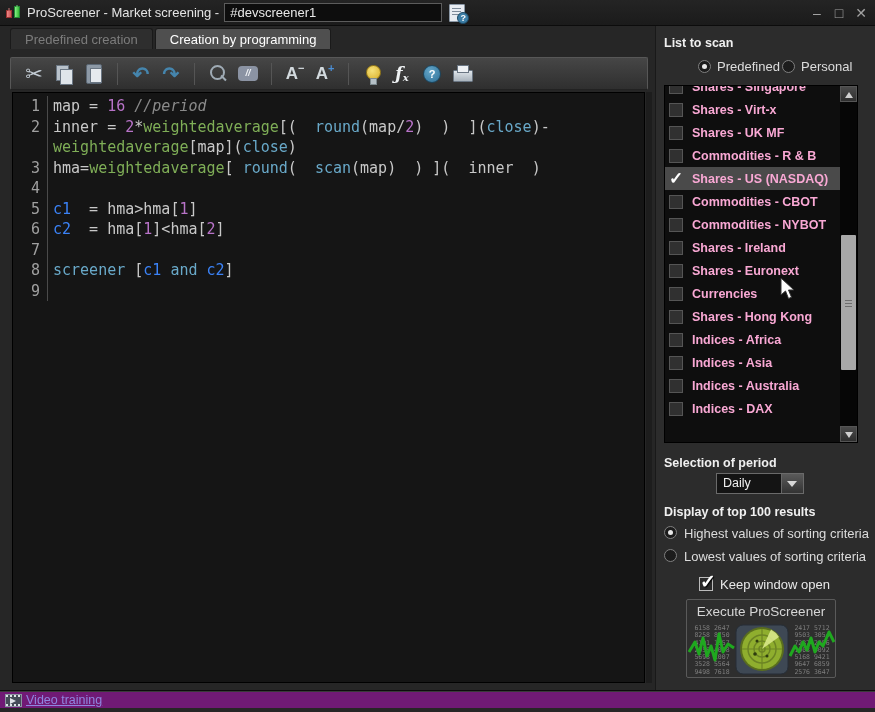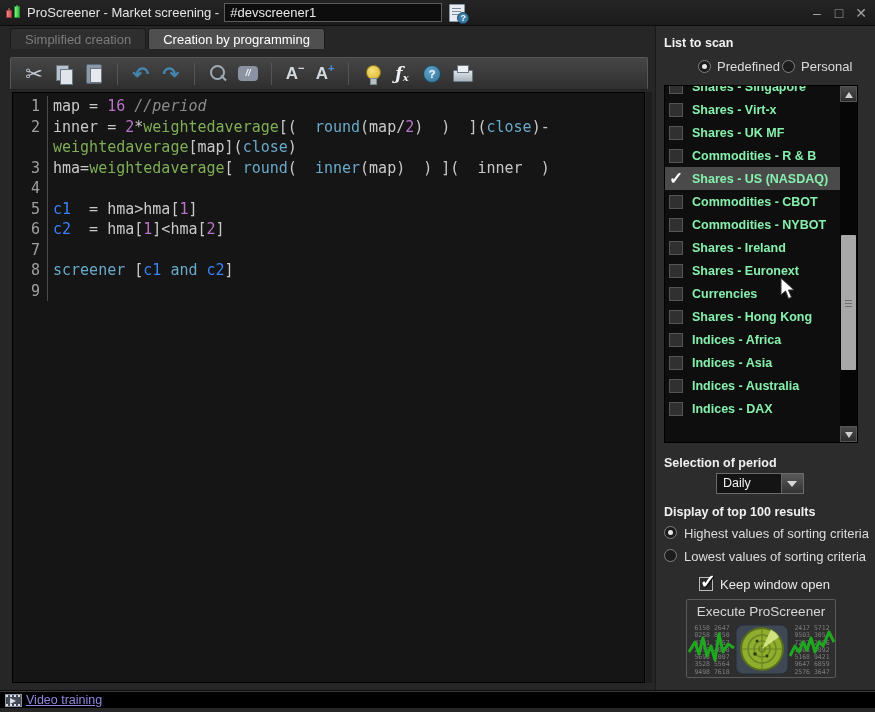--- a/index.html
+++ b/index.html
@@ -117,21 +117,21 @@
   .list-box { position:absolute; left:8px; top:59px; width:194px; height:358px; background:#0e0e0e;
     border:1px solid #000; overflow:hidden; }
   .list-rows { position:absolute; left:0; top:0; width:176px; }
   .list-row { height:23px; display:flex; align-items:center; padding-left:4px; position:relative; }
   .list-row.partial { margin-top:-11px; }
   .list-row.sel { background:#4a4a4a; }
   .cbox { width:14px; height:14px; background:#303030; border:1px solid #555; flex:0 0 14px; }
   .checkmark { width:14px; height:14px; flex:0 0 14px; position:relative; }
   .checkmark::before { content:"✓"; position:absolute; left:0px; top:-4px; color:#fff;
     font-size:17px; font-weight:bold; }
-  .row-label { font-size:12.5px; font-weight:bold; color:#86efac; margin-left:9px; white-space:nowrap; }
+  .row-label { font-size:12.5px; font-weight:bold; color:#f9a8d4; margin-left:9px; white-space:nowrap; }
   .vscroll { position:absolute; right:0; top:0; width:17px; height:100%; background:#060606; }
   .scroll-btn { position:absolute; left:0; width:17px; height:16px; background:linear-gradient(#4a4a4a,#2e2e2e);
     border:1px solid #555; }
   .scroll-btn.up { top:0; } .scroll-btn.down { bottom:0; }
   .scroll-btn .tri { position:absolute; left:4px; }
   .scroll-btn.up .tri { top:5px; border:4px solid transparent; border-bottom:6px solid #cfcfcf; border-top:none; }
   .scroll-btn.down .tri { top:5px; border:4px solid transparent; border-top:6px solid #cfcfcf; border-bottom:none; }
   .scroll-thumb { position:absolute; left:1px; top:149px; width:15px; height:135px; background:#a8a8a8; border-radius:1px; }
   .scroll-thumb::after { content:""; position:absolute; left:4px; top:50%; width:7px; height:1px; background:#6e6e6e;
     box-shadow:0 -3px 0 #6e6e6e, 0 3px 0 #6e6e6e; }
@@ -160,21 +160,21 @@
   .exec-graphic { position:absolute; left:0; top:24px; width:150px; height:52px; }
   .ticker { position:absolute; top:1px; width:46px; color:#7e7e7e; font-size:6.5px; line-height:7.3px;
     font-family:"DejaVu Sans Mono", monospace; white-space:pre; text-align:center; }
   .ticker.left { left:2px; } .ticker.right { right:2px; }
   .spark { position:absolute; top:0; width:48px; height:52px; }
   .spark.left { left:1px; } .spark.right { right:1px; }
   .radar { position:absolute; left:48px; top:0px; width:54px; height:51px; }
 
   
   .divider { position:absolute; left:0; top:690px; width:875px; height:2px; background:#0c0c0c; border-bottom:1px solid #3a3a3a; }
-  .statusbar { position:absolute; left:0; top:692px; width:875px; height:16px; background:#000000;
+  .statusbar { position:absolute; left:0; top:692px; width:875px; height:16px; background:#701a75;
     display:flex; align-items:center; }
   .film-icon { position:relative; width:17px; height:13px; margin:0 4px 0 5px; background:#454c58; border:1px solid #8b93a0; }
   .film-icon::before, .film-icon::after { content:""; position:absolute; left:0; width:100%; height:2px;
     background:repeating-linear-gradient(90deg,#dfe3e8 0 2px, transparent 2px 4px); }
   .film-icon::before { top:0; } .film-icon::after { bottom:0; }
   .film-icon .play { position:absolute; left:4px; top:3px; border:3.5px solid transparent; border-left:6px solid #dfe3e8; }
   .video-link { color:#8f86e0; font-size:12.5px; text-decoration:underline; }
 
   
   .cursor { position:absolute; left:779px; top:277px; z-index:50; pointer-events:none; }
@@ -199,21 +199,21 @@
         <span class="q">?</span>
       </span>
     <span class="win-controls">
       <span class="win-btn">–</span>
       <span class="win-btn">□</span>
       <span class="win-btn">✕</span>
     </span>
   </div>
 
   <div class="tabbar" id="tab-bar">
-      <div class="tab inactive">Simplified creation</div>
+      <div class="tab inactive">Predefined creation</div>
       <div class="tab active">Creation by programming</div>
     </div>
 
   <div class="toolbar" id="toolbar">
       <span class="tb-icon tb-cut">✂</span>
       <span class="tb-icon tb-copy"></span>
       <span class="tb-icon tb-paste"></span>
       <span class="tb-sep"></span>
       <span class="tb-icon tb-undo">↶</span>
       <span class="tb-icon tb-redo">↷</span>
@@ -241,21 +241,21 @@
         <span class="circ">?</span>
       </span>
       <span class="tb-icon tb-print"></span>
     </div>
 
   <div class="editor">
     <div id="code-lines">
         <div class="code-line"><span class="line-num">1</span><span class="line-text"><span class="tok-d">map = </span><span class="tok-n">16</span><span class="tok-d"> </span><span class="tok-c">//period</span></span></div>
         <div class="code-line"><span class="line-num">2</span><span class="line-text"><span class="tok-d">inner = </span><span class="tok-n">2</span><span class="tok-d">*</span><span class="tok-g">weightedaverage</span><span class="tok-d">[(  </span><span class="tok-k">round</span><span class="tok-d">(map/</span><span class="tok-n">2</span><span class="tok-d">)  )  ](</span><span class="tok-k">close</span><span class="tok-d">)-</span></span></div>
         <div class="code-line"><span class="line-num"></span><span class="line-text"><span class="tok-g">weightedaverage</span><span class="tok-d">[map](</span><span class="tok-k">close</span><span class="tok-d">)</span></span></div>
-        <div class="code-line"><span class="line-num">3</span><span class="line-text"><span class="tok-d">hma=</span><span class="tok-g">weightedaverage</span><span class="tok-d">[ </span><span class="tok-k">round</span><span class="tok-d">(  </span><span class="tok-k">inner</span><span class="tok-d">(map)  ) ](  inner  )</span></span></div>
+        <div class="code-line"><span class="line-num">3</span><span class="line-text"><span class="tok-d">hma=</span><span class="tok-g">weightedaverage</span><span class="tok-d">[ </span><span class="tok-k">round</span><span class="tok-d">(  </span><span class="tok-k">scan</span><span class="tok-d">(map)  ) ](  inner  )</span></span></div>
         <div class="code-line"><span class="line-num">4</span><span class="line-text"></span></div>
         <div class="code-line"><span class="line-num">5</span><span class="line-text"><span class="tok-v">c1</span><span class="tok-d">  = hma&gt;hma[</span><span class="tok-n">1</span><span class="tok-d">]</span></span></div>
         <div class="code-line"><span class="line-num">6</span><span class="line-text"><span class="tok-v">c2</span><span class="tok-d">  = hma[</span><span class="tok-n">1</span><span class="tok-d">]&lt;hma[</span><span class="tok-n">2</span><span class="tok-d">]</span></span></div>
         <div class="code-line"><span class="line-num">7</span><span class="line-text"></span></div>
         <div class="code-line"><span class="line-num">8</span><span class="line-text"><span class="tok-k">screener</span><span class="tok-d"> [</span><span class="tok-v">c1</span><span class="tok-d"> </span><span class="tok-k">and</span><span class="tok-d"> </span><span class="tok-v">c2</span><span class="tok-d">]</span></span></div>
         <div class="code-line"><span class="line-num">9</span><span class="line-text"></span></div>
       </div>
   </div>
   <div class="editor-scroll-groove"></div>
 

